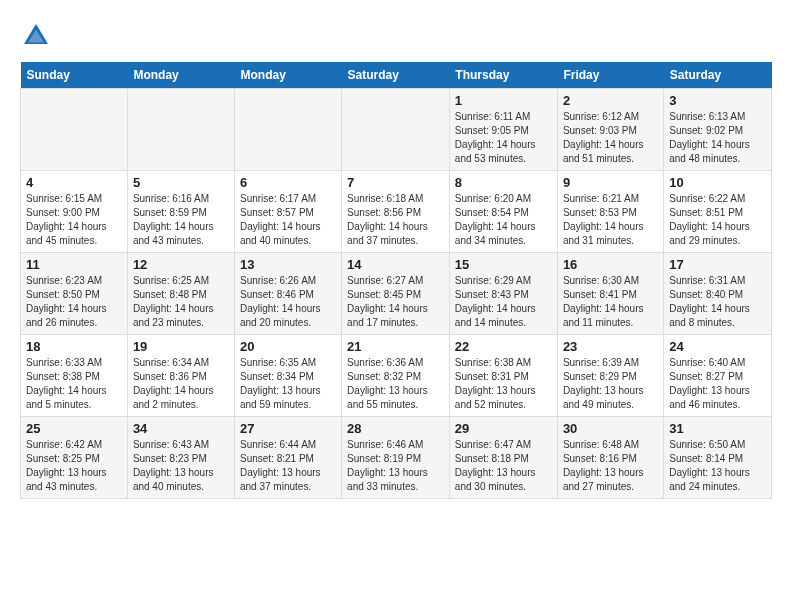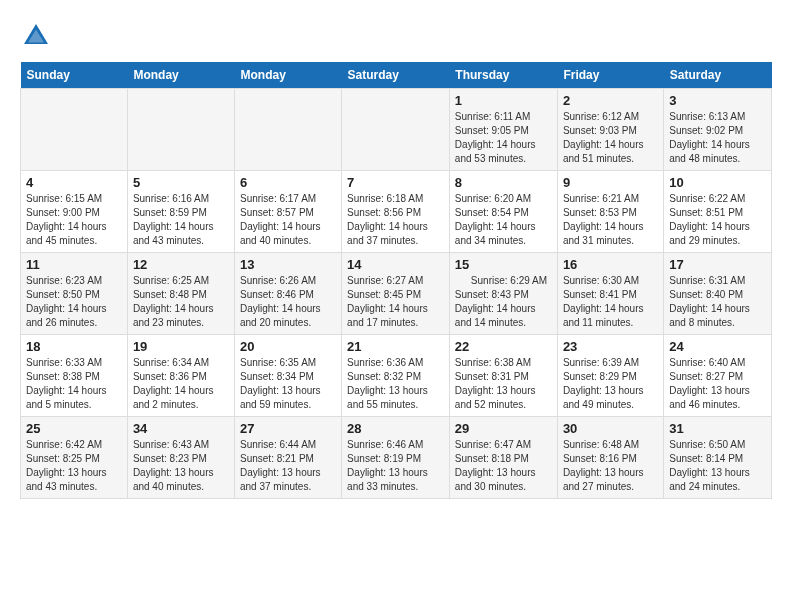--- a/index.html
+++ b/index.html
@@ -182,21 +182,21 @@
 Daylight: 14 hours
 and 23 minutes.</span></td>
         <td><span class="day-num">13</span><span class="day-detail" style="white-space: pre-line;">Sunrise: 6:26 AM
 Sunset: 8:46 PM
 Daylight: 14 hours
 and 20 minutes.</span></td>
         <td><span class="day-num">14</span><span class="day-detail" style="white-space: pre-line;">Sunrise: 6:27 AM
 Sunset: 8:45 PM
 Daylight: 14 hours
 and 17 minutes.</span></td>
-        <td><span class="day-num">15</span><span class="day-detail" style="white-space: pre-line; margin-left: 16px;">Sunrise: 6:29 AM
+        <td><span class="day-num">15</span><span class="day-detail" style="white-space: pre-line;">Sunrise: 6:29 AM
 Sunset: 8:43 PM
 Daylight: 14 hours
 and 14 minutes.</span></td>
         <td><span class="day-num">16</span><span class="day-detail" style="white-space: pre-line;">Sunrise: 6:30 AM
 Sunset: 8:41 PM
 Daylight: 14 hours
 and 11 minutes.</span></td>
         <td><span class="day-num">17</span><span class="day-detail" style="white-space: pre-line; text-align: center;">Sunrise: 6:31 AM
 Sunset: 8:40 PM
 Daylight: 14 hours

